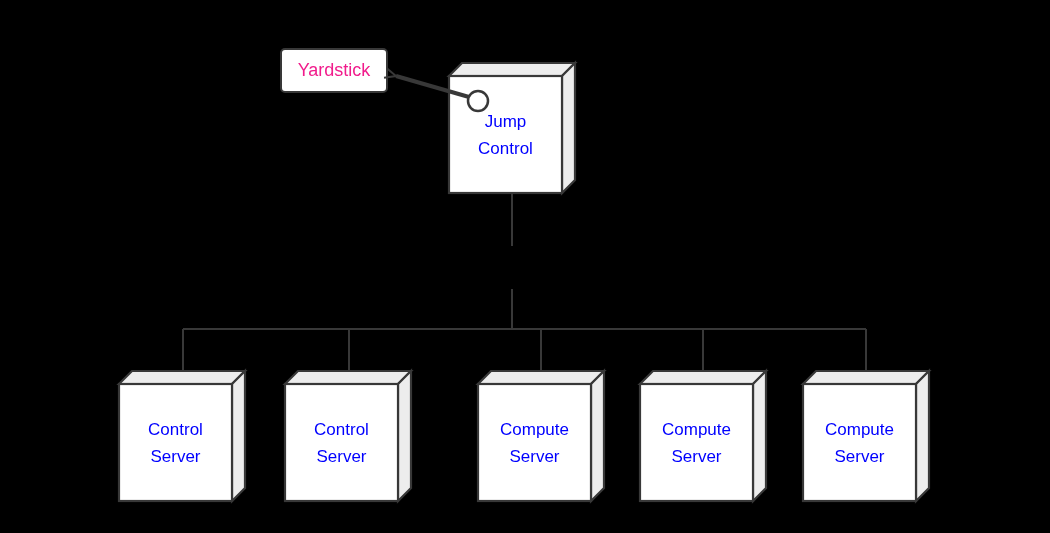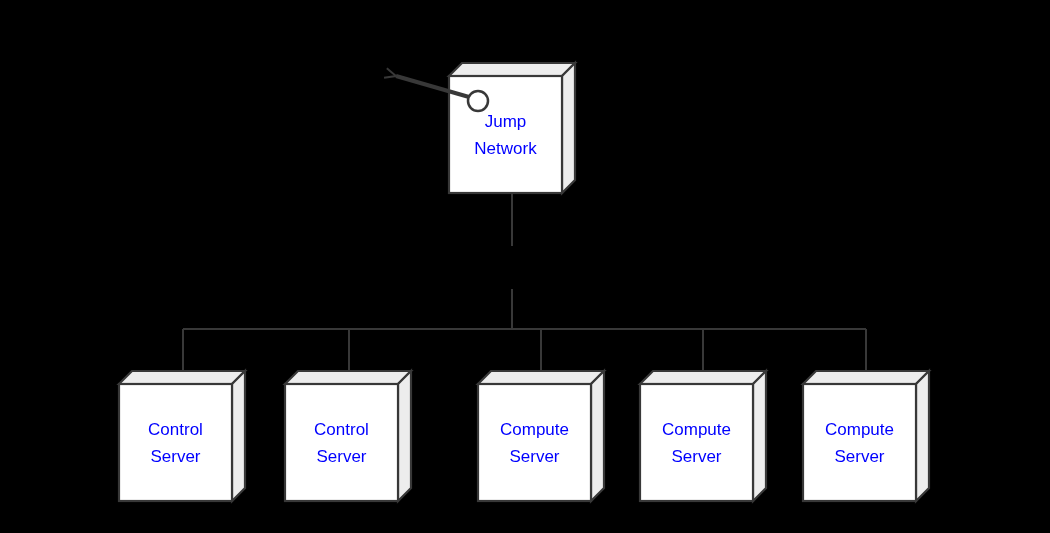--- a/index.html
+++ b/index.html
@@ -65,23 +65,26 @@
 
 <div id="canvas">
 
   <div class="node3d" style="left:447px; top:61px;">
     <svg width="130" height="134">
       <polygon class="f-top" points="2,15 15,2 128,2 115,15"></polygon>
       <polygon class="f-side" points="115,15 128,2 128,119 115,132"></polygon>
       <rect class="f-front" x="2" y="15" width="113" height="117"></rect>
     </svg>
     <div class="node3d-label">Jump
-Network</div>
+Control</div>
   </div>
 
+  <div class="yardstick-box">
+    <span>Yardstick</span>
+  </div>
 
 
   <div class="node3d" style="left:117px; top:369px;">
     <svg width="130" height="134">
       <polygon class="f-top" points="2,15 15,2 128,2 115,15"></polygon>
       <polygon class="f-side" points="115,15 128,2 128,119 115,132"></polygon>
       <rect class="f-front" x="2" y="15" width="113" height="117"></rect>
     </svg>
     <div class="node3d-label">Control
 Server</div>

